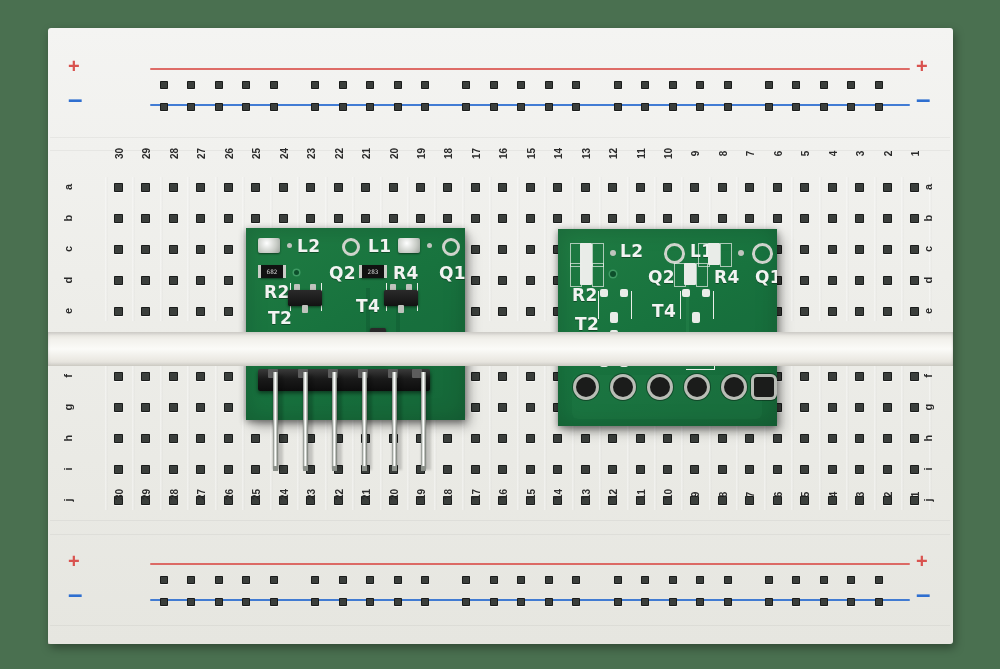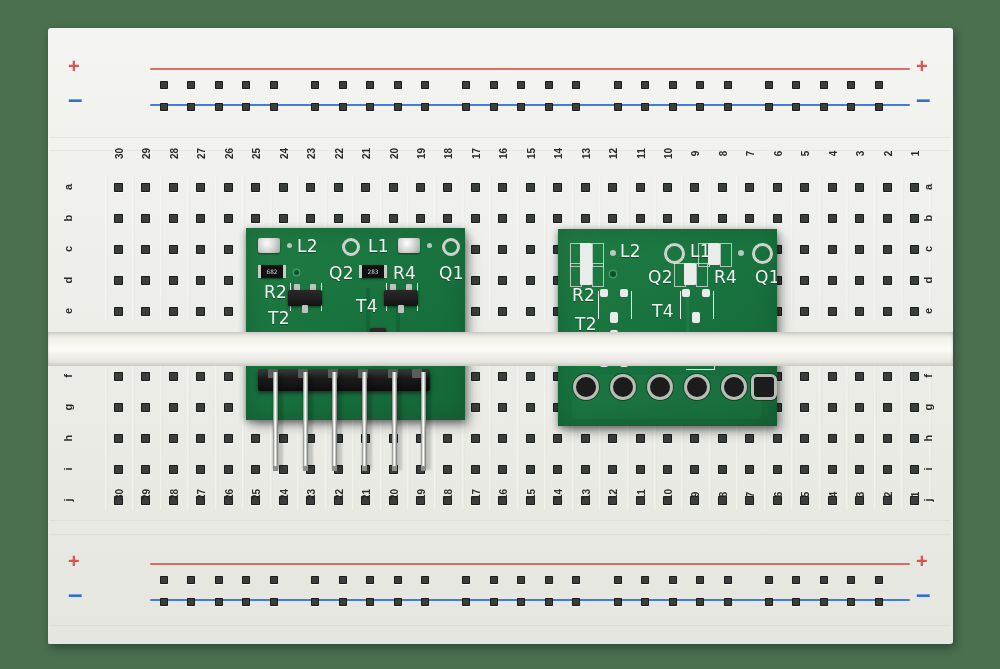--- a/index.html
+++ b/index.html
@@ -73,21 +73,21 @@
   }
 
   
   .pcb{
     position:absolute;
     background:linear-gradient(150deg,#1f7a42 0%, #17713d 45%, #146336 100%);
     box-shadow:0 2px 7px rgba(0,0,0,.45), inset 0 0 22px rgba(0,0,0,.18);
     overflow:hidden;
   }
   .pcb .silk{
-    position:absolute;color:#f2f4f2;font-weight:400;
+    position:absolute;color:#f2f4f2;font-weight:700;
     font-family:"DejaVu Sans", sans-serif;
     letter-spacing:.3px;text-shadow:0 1px 0 rgba(0,0,0,.35);
     white-space:nowrap;
   }
   .pad-round{
     position:absolute;border-radius:50%;
     background:#1b1c1b;
     box-shadow:0 0 0 3px #b9bdb6, 0 0 0 4px rgba(0,0,0,.35);
   }
   .pad-sq{

